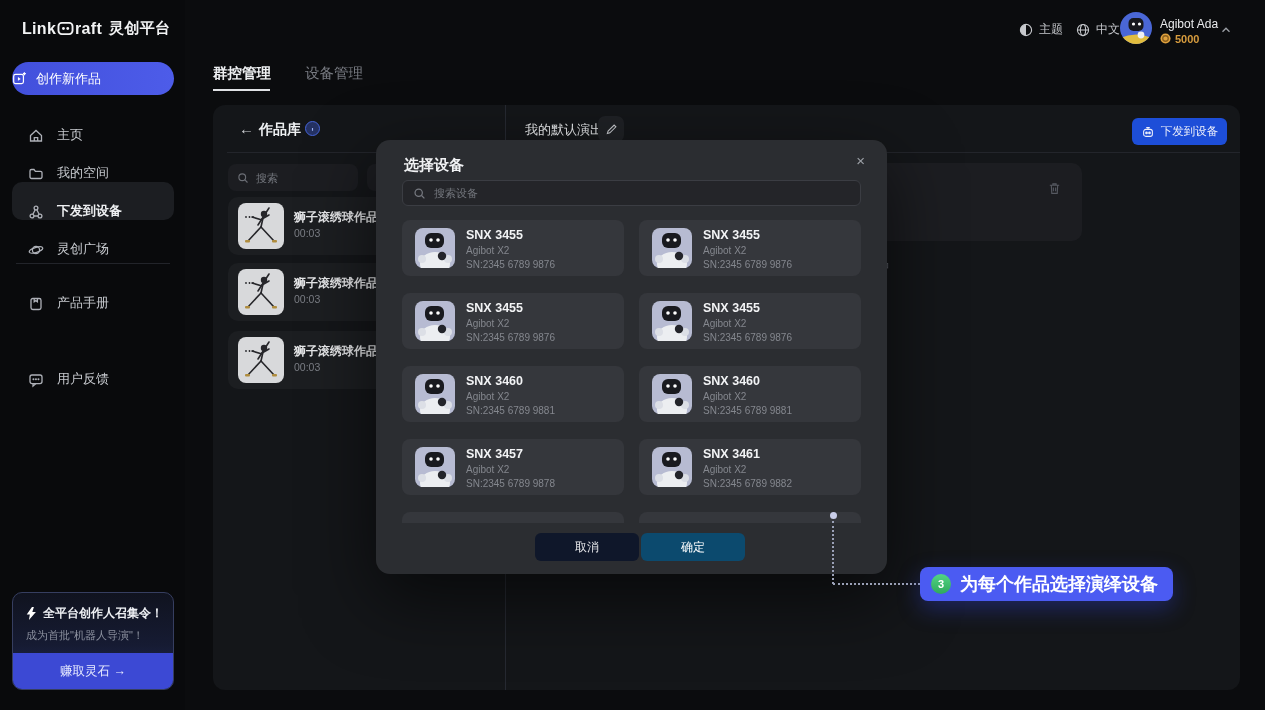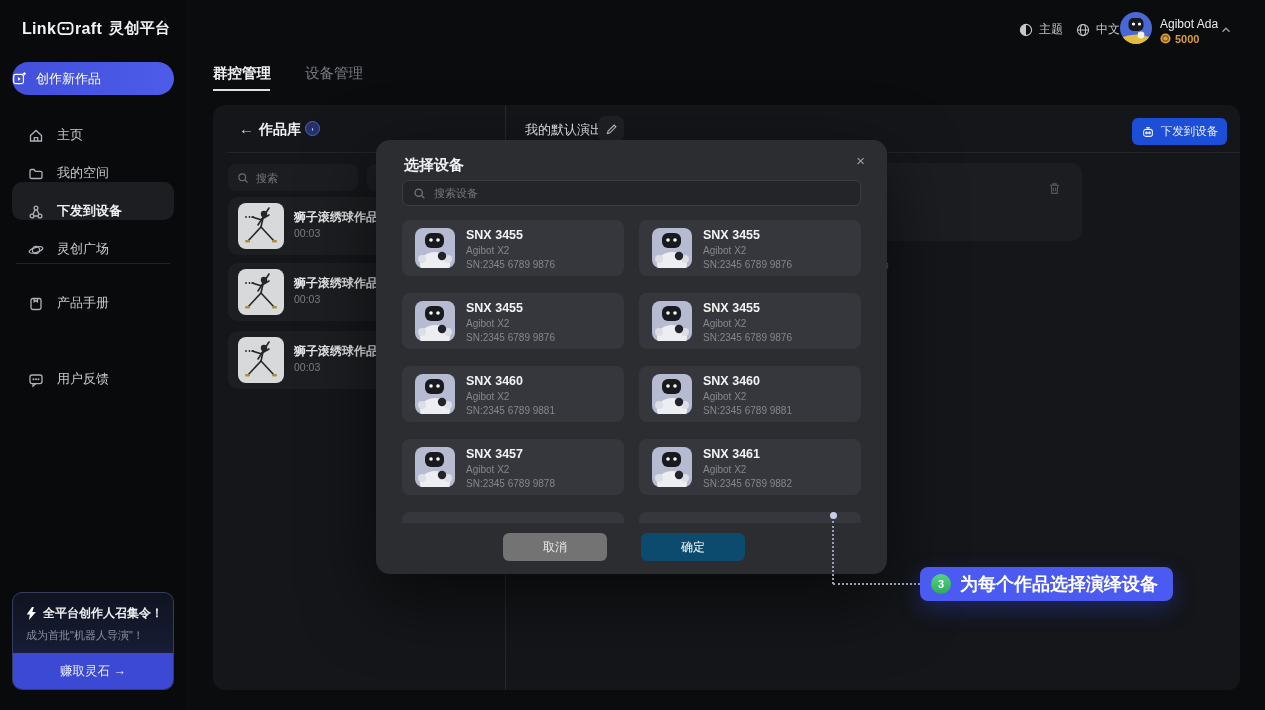--- a/index.html
+++ b/index.html
@@ -80,21 +80,21 @@
   .search-input::placeholder{color:#74777e}
   .dev-list{position:absolute;left:26px;top:80px;width:459px;height:303px;overflow:hidden}
   .dev-card{position:absolute;width:222px;height:56px;background:#35373c;border-radius:8px;cursor:pointer}
   .dev-avatar{position:absolute;left:13px;top:8px}
   .dev-name{position:absolute;left:64px;top:8px;font-size:12.5px;font-weight:bold;color:#f2f3f5}
   .dev-model{position:absolute;left:64px;top:25px;font-size:10px;color:#84878e}
   .dev-sn{position:absolute;left:64px;top:39px;font-size:10px;color:#84878e}
   .dev-stub{position:absolute;top:292px;width:222px;height:11px;background:#35373c;border-radius:8px 8px 0 0}
   .btn{position:absolute;top:393px;width:104px;height:28px;border-radius:6px;display:flex;align-items:center;
     justify-content:center;font-size:12px;cursor:pointer}
-  .btn-cancel{left:127px;background:#737373;color:#e8e9eb}
+  .btn-cancel{left:159px;background:#0f172a;color:#e8e9eb}
   .btn-confirm{left:265px;background:#0c4a6e;color:#fff}
 
   
   .guide-dot{position:absolute;left:830px;top:512px;width:7px;height:7px;border-radius:50%;background:#c9cde8;z-index:60}
   .guide-vline{position:absolute;left:832px;top:521px;width:0;height:63px;border-left:2px dotted #9aa0b6;z-index:60}
   .guide-hline{position:absolute;left:833px;top:583px;width:87px;height:0;border-top:2px dotted #9aa0b6;z-index:60}
   .guide-tip{position:absolute;left:920px;top:567px;height:34px;background:#4b5bf2;border-radius:8px;display:flex;
     align-items:center;gap:9px;padding:0 15px 0 11px;z-index:60;box-shadow:0 8px 22px rgba(50,70,230,.35)}
   .guide-step{width:20px;height:20px;border-radius:50%;background:linear-gradient(180deg,#52d584,#2fa95c);
     display:flex;align-items:center;justify-content:center;font-size:11px;font-weight:bold;color:#fff}

